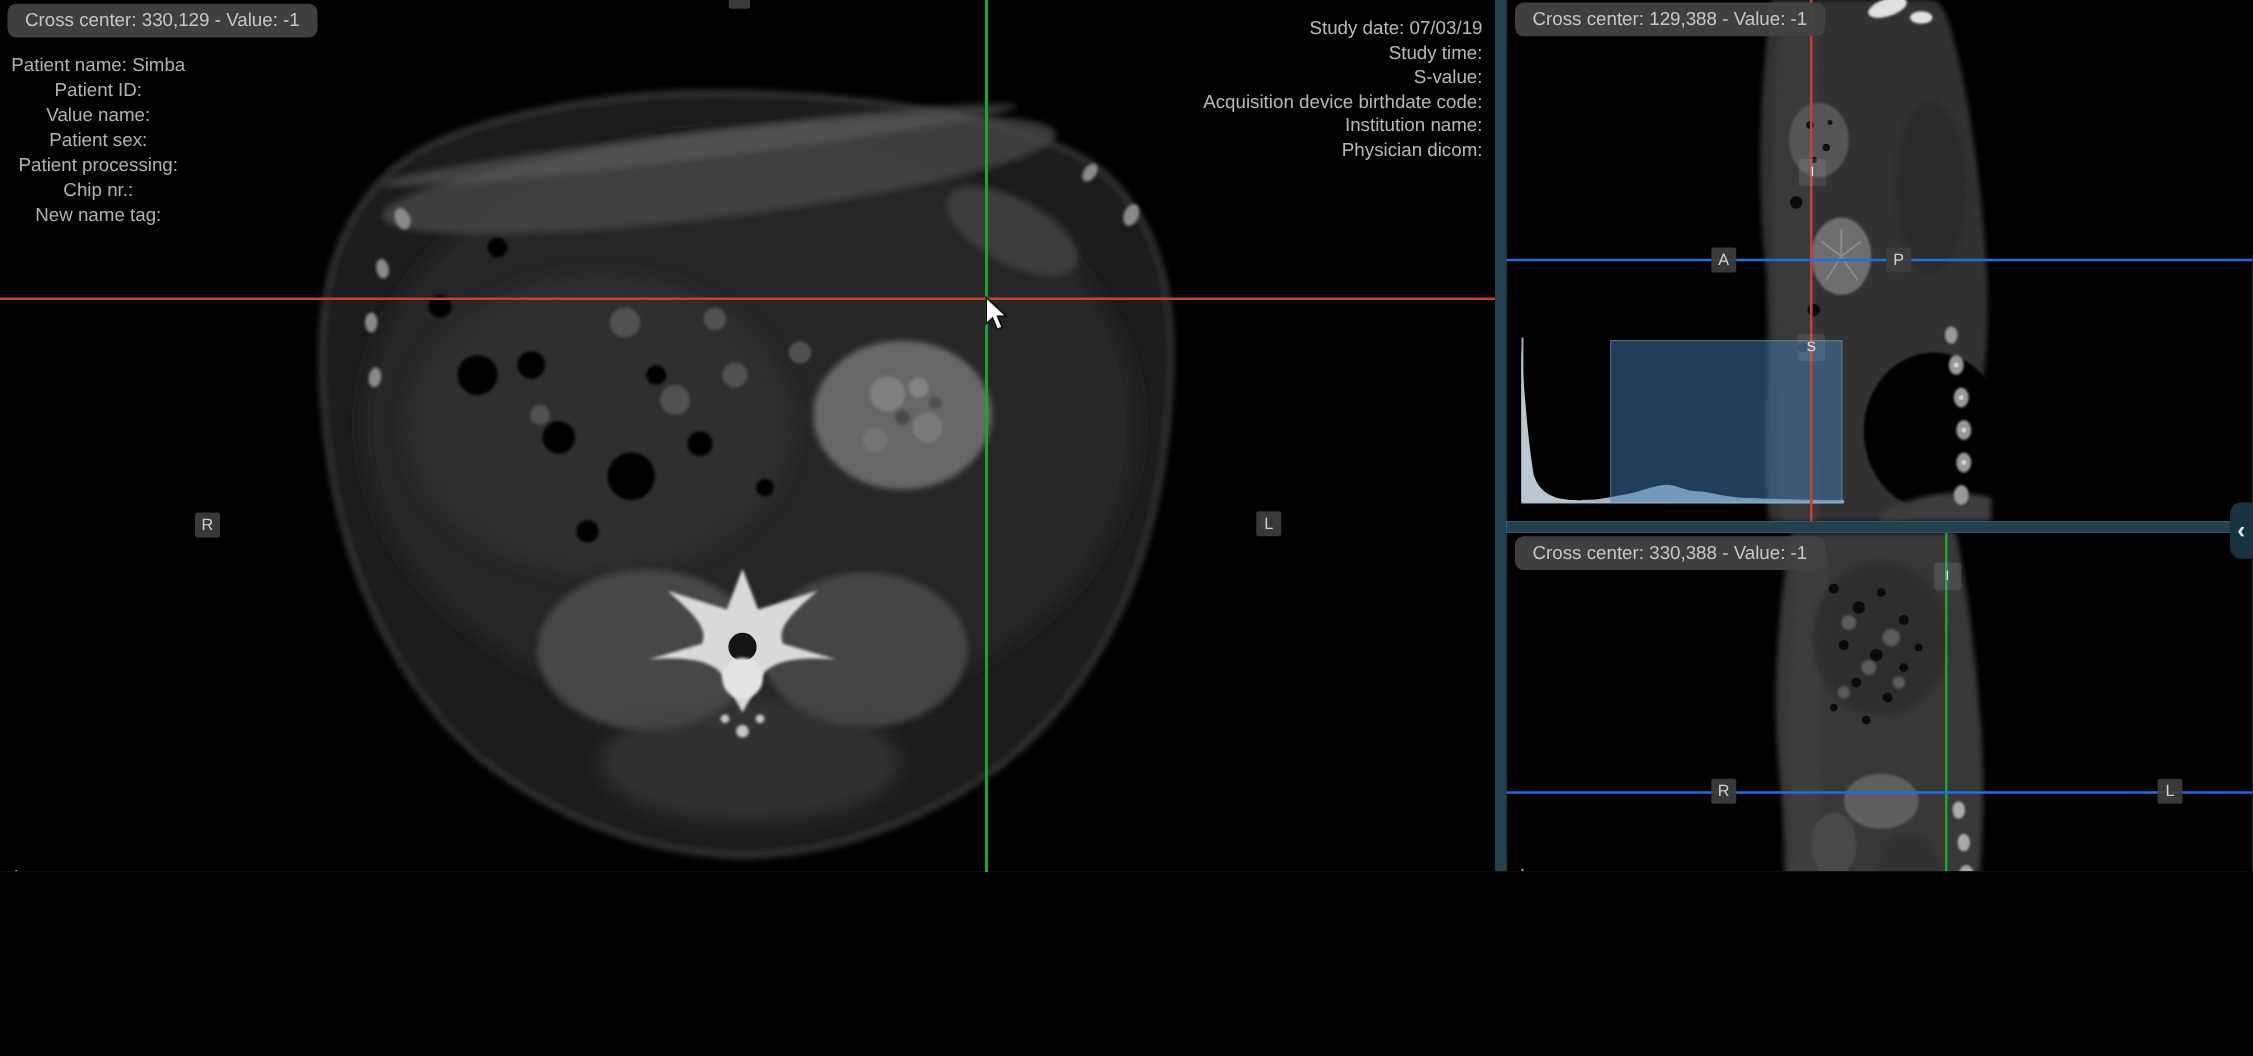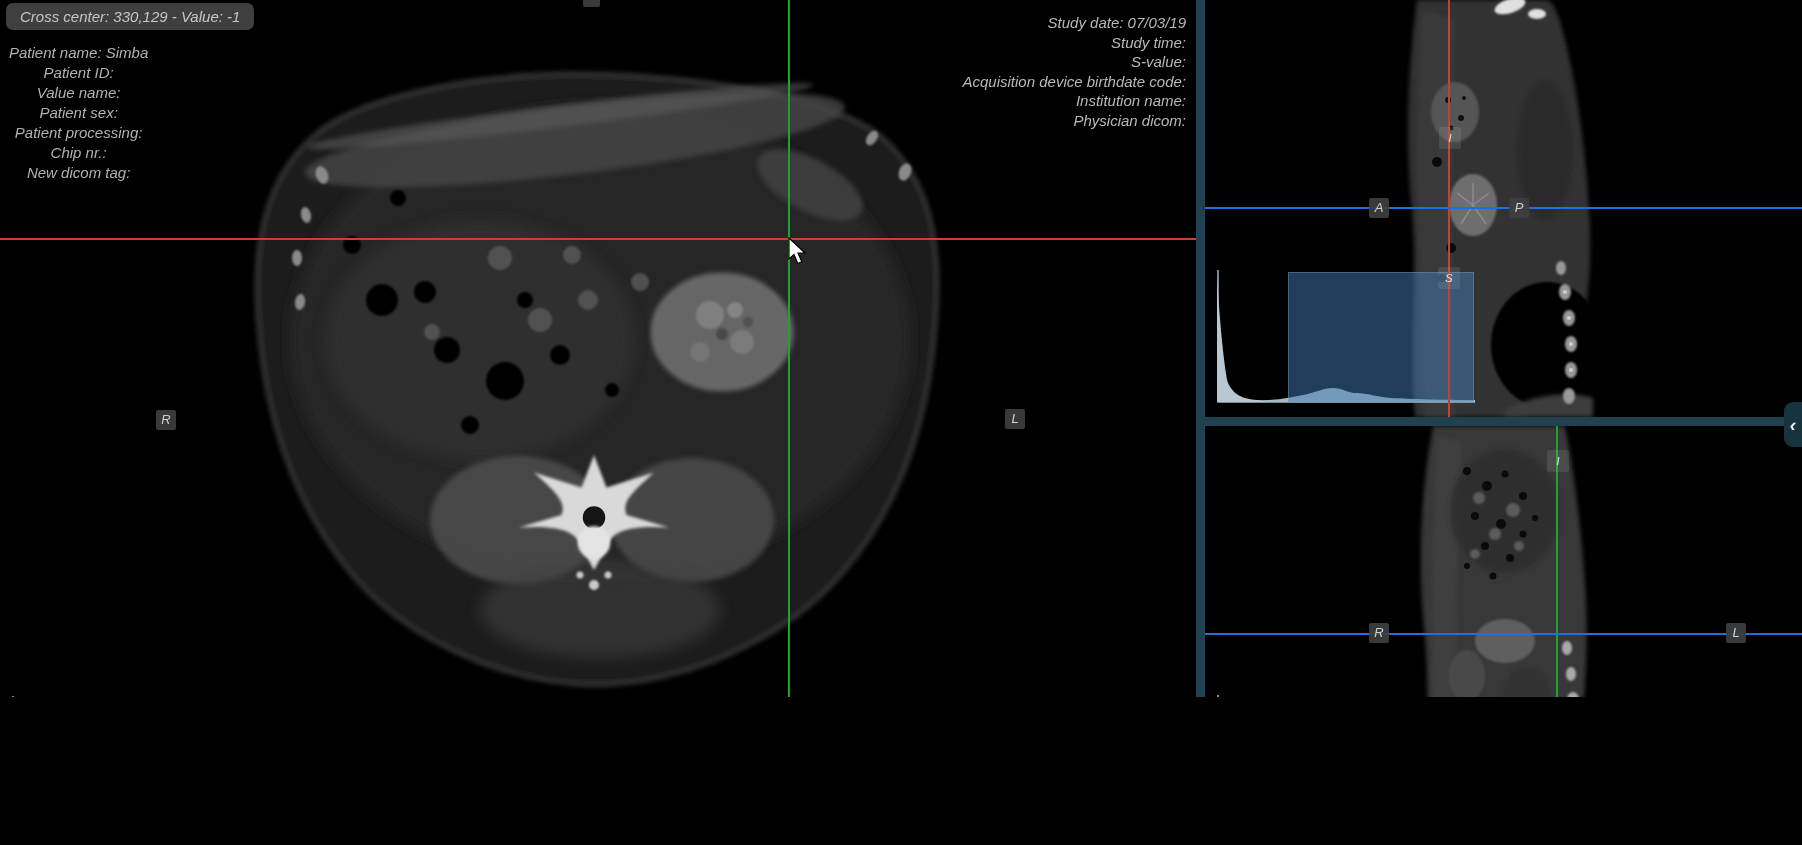--- a/index.html
+++ b/index.html
@@ -1,17 +1,17 @@
 <!DOCTYPE html>
 <html><head>
 <meta charset="utf-8">
 <style>
   html,body{margin:0;padding:0;background:#000;}
   #app{position:relative;width:1802px;height:697px;background:#f9a8d4;overflow:hidden;
-       font-family:"Liberation Sans","DejaVu Sans",sans-serif;font-style:italic;}
+       font-family:"Liberation Sans","DejaVu Sans",sans-serif;}
   .vp{position:absolute;overflow:hidden;background:#000;}
   #vp-main{left:0;top:0;width:1196px;height:845px;}
   #vp-sag{left:1205px;top:0;width:597px;height:417px;}
   #vp-cor{left:1205px;top:426px;width:597px;height:419px;}
   .divider{position:absolute;background:#1f4150;z-index:7;}
   #div-v{left:1196px;top:0;width:9px;height:845px;}
   #div-h{left:1205px;top:417px;width:597px;height:9px;}
   #div-bottom{left:0;top:843px;width:1802px;height:2px;}
   .img-svg{position:absolute;left:0;top:0;z-index:0;}
   .pill{position:absolute;z-index:6;background:rgba(66,66,66,0.95);color:#c6c6c6;
@@ -124,21 +124,21 @@
 
     <div class="pill" style="left:6px;top:3px;">Cross center: 330,129 - Value: -1</div>
 
     <div class="infoblock" id="patient-info" style="left:9px;top:43px;text-align:center;">
       <div>Patient name: Simba</div>
       <div>Patient ID:</div>
       <div>Value name:</div>
       <div>Patient sex:</div>
       <div>Patient processing:</div>
       <div>Chip nr.:</div>
-      <div>New dicom tag:</div>
+      <div>New name tag:</div>
     </div>
 
     <div class="infoblock" id="study-info" style="right:10px;top:13px;">
       <div>Study date: 07/03/19</div>
       <div>Study time:</div>
       <div>S-value:</div>
       <div>Acquisition device birthdate code:</div>
       <div>Institution name:</div>
       <div>Physician dicom:</div>
     </div>
@@ -211,20 +211,21 @@
           <circle cx="360" cy="292" r="2"></circle>
           <circle cx="364" cy="318" r="2"></circle>
           <circle cx="366" cy="344" r="2"></circle>
           <circle cx="366" cy="370" r="2"></circle>
         </g>
     </svg>
 
     <div class="yline line-red" style="left:243px;top:0;height:417px;"></div>
     <div class="xline line-blue" style="left:0;top:207px;width:597px;"></div>
 
+    <div class="pill" style="left:7px;top:2px;">Cross center: 129,388 - Value: -1</div>
 
     <div class="marker" style="left:164px;top:198px;">A</div>
     <div class="marker" style="left:304px;top:198px;">P</div>
     <div class="marker-faint" style="left:234px;top:127px;">I</div>
     <div class="marker-faint" style="left:233px;top:267px;">S</div>
 
     <svg class="hist" style="left:0;top:266px;" width="280" height="140" viewBox="0 0 280 140">
       <path d="M13,4 L13,136 L270,136" fill="none" stroke="#9db6c6" stroke-width="1.5"></path>
       <path d="M12,136 L12,10 C14,42 17,84 22,114 C27,129 38,133 52,134 C72,135 92,135 112,135 L132,136 Z" fill="#b9c7d2"></path>
       <path d="M60,136 L60,134 C76,134 86,131 98,129 C108,127 116,123 126,122 C136,121 142,127 152,127 C162,127 172,131 186,132 C206,133 240,134 270,134 L270,136 Z" fill="#a6b8c4"></path>
@@ -289,20 +290,21 @@
       <g fill="#0c0c0c">
           <circle cx="300" cy="368" r="4"></circle>
           <circle cx="320" cy="380" r="3"></circle>
           <circle cx="282" cy="385" r="3.5"></circle>
         </g>
     </svg>
 
     <div class="yline line-green" style="left:351px;top:0;height:419px;"></div>
     <div class="xline line-blue" style="left:0;top:207px;width:597px;"></div>
 
+    <div class="pill" style="left:7px;top:3px;">Cross center: 330,388 - Value: -1</div>
 
     <div class="marker" style="left:164px;top:197px;">R</div>
     <div class="marker" style="left:521px;top:197px;">L</div>
     <div class="marker-faint" style="left:342px;top:24px;">I</div>
     <div class="marker-faint" style="left:340px;top:376px;">S</div>
 
     <svg class="hist" style="left:0;top:267px;" width="280" height="138" viewBox="0 0 280 138">
       <path d="M13,2 L13,134 L270,134" fill="none" stroke="#9db6c6" stroke-width="1.5"></path>
       <path d="M12,134 L12,12 C14,44 17,84 22,112 C27,127 38,131 52,132 L70,134 Z" fill="#aebdc8"></path>
       <path d="M48,134 L48,132 C60,131 70,126 80,119 C88,113 94,110 100,113 C106,116 110,119 116,115 C122,111 128,112 136,118 C146,125 160,130 176,131 C200,132 240,133 270,133 L270,134 Z" fill="#9fb2bf"></path>

